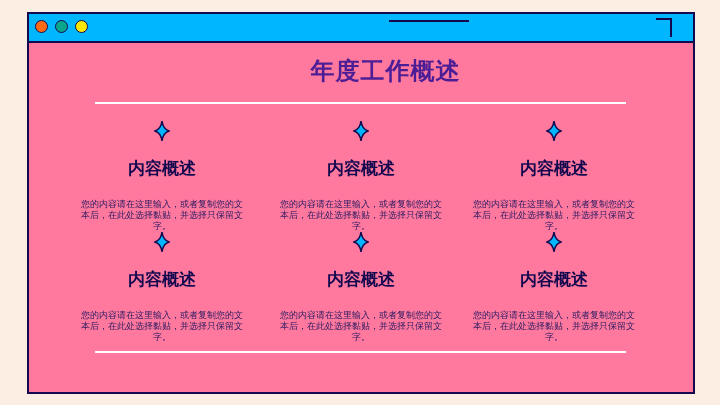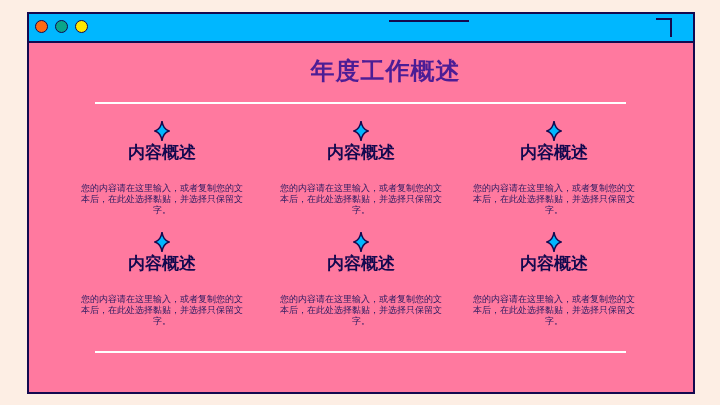--- a/index.html
+++ b/index.html
@@ -6,21 +6,21 @@
   body { width:720px; height:405px; background:#fdeee4; position:relative; overflow:hidden; font-family:"DejaVu Sans", sans-serif; }
   .frame { position:absolute; left:27px; top:12px; width:664px; height:378px; border:2px solid #14094f; background:#ff799f; }
   .titlebar { position:absolute; left:0; top:0; width:664px; height:27px; background:#00b7ff; border-bottom:2px solid #14094f; }
   .dot { position:absolute; top:6px; width:13px; height:13px; border-radius:50%; border:1.5px solid #14094f; box-sizing:border-box; }
   .bar-line { position:absolute; left:360px; top:6px; width:80px; height:2px; background:#14094f; }
   .corner { position:absolute; left:627px; top:4px; width:14px; height:17px; border-top:2px solid #14094f; border-right:2px solid #14094f; }
   .title { position:absolute; left:8px; width:697px; top:41px; text-align:center; font-size:24px; font-weight:bold; color:#4c1d95; letter-spacing:1px; }
   .hline { position:absolute; left:66px; width:531px; height:2px; background:#ffffff; }
   .item { position:absolute; width:180px; text-align:center; }
   .star { width:16px; height:22px; margin:0 auto; display:block; }
-  .item-title { font-size:17px; font-weight:bold; color:#14094f; margin-top:0; line-height:20px; }
+  .item-title { font-size:17px; font-weight:bold; color:#14094f; margin-top:16px; line-height:20px; }
   .item-text { font-size:9px; color:#2a1a60; line-height:11px; margin:21px auto 0; width:170px; }
 </style>
 </head>
 <body>
 
 <div class="frame">
   <div class="titlebar">
     <div class="dot" style="left:6px;background:#ff6a13;"></div>
     <div class="dot" style="left:26px;background:#0aa58a;"></div>
     <div class="dot" style="left:46px;background:#ffe800;"></div>

